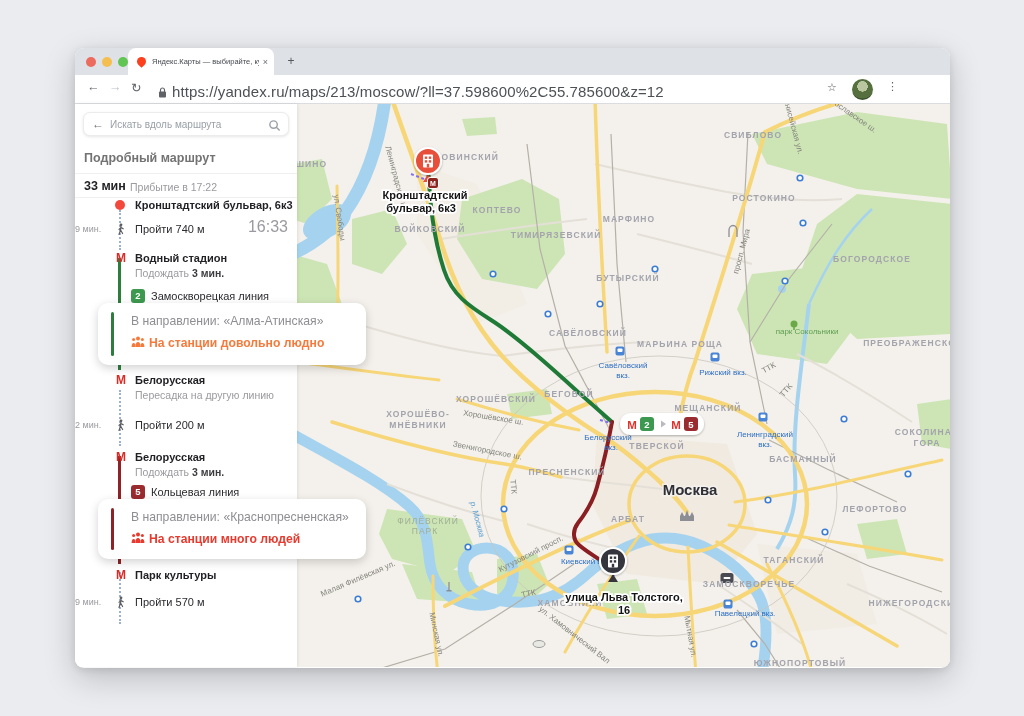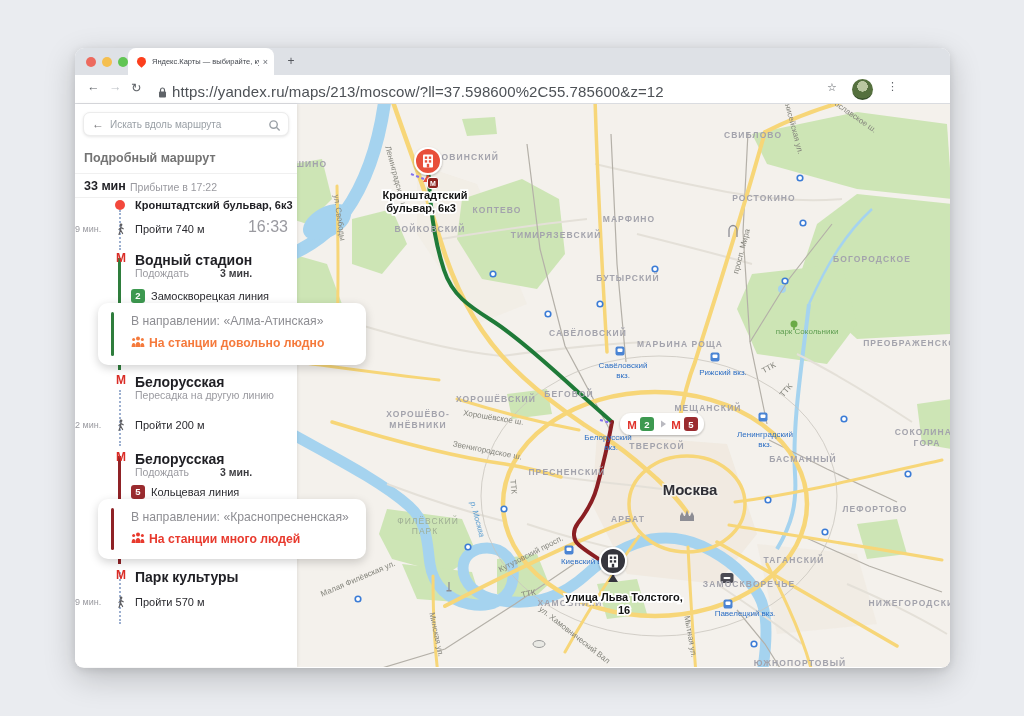--- a/index.html
+++ b/index.html
@@ -42,24 +42,24 @@
 
   .sb-title { position:absolute; left:9px; top:47px; font-size:12.5px; font-weight:bold; color:#737373; }
   .divider { position:absolute; left:0; width:222px; height:1px; background:#f0f0f0; }
   .sum-dur { position:absolute; left:9px; top:75px; font-size:12.5px; font-weight:bold; color:#1f1f24; }
   .sum-arr { position:absolute; left:55px; top:77px; font-size:10.5px; color:#9a9aa0;text-align:right; }
 
   .sb-row { position:absolute; left:0; width:222px; height:16px; }
   .pt-dot { position:absolute; left:40px; top:3px; width:10px; height:10px; border-radius:50%; }
   .dot-red { background:#f3483c; } .dot-black { background:#26262b; }
   .m-ic { position:absolute; left:38px; top:1px; width:16px; text-align:center; font-size:12px; font-weight:bold; color:#da2c26; }
-  .lbl { position:absolute; left:60px; top:2px; font-size:14px; font-weight:bold; color:#1f1f24; white-space:nowrap; }
+  .lbl { position:absolute; left:60px; top:2px; font-size:11px; font-weight:bold; color:#1f1f24; white-space:nowrap; }
   .time { position:absolute; right:9px; top:21px; font-size:16px; color:#9a9aa0; }
   .note { position:absolute; left:60px; top:0; font-size:10.5px; color:#9a9aa0; white-space:nowrap; }
-  .note b { color:#3c3c40; font-weight:bold;margin-left:28px; }
+  .note b { color:#3c3c40; font-weight:bold; }
   .dur { position:absolute; left:0; top:3px; width:34px; text-align:left; font-size:9px; color:#9a9aa0; }
   .walk-ic { position:absolute; left:41px; top:1px; }
   .act { position:absolute; left:60px; top:2px; font-size:11px; color:#2b2b30; }
   .line-badge { position:absolute; left:56px; top:0; width:14px; height:14px; border-radius:3px; color:#fff; font-size:9.5px; font-weight:bold; text-align:center; line-height:14px; }
   .b-green { background:#3d9950; } .b-maroon { background:#9a2b2f; }
   .line-lbl { position:absolute; left:76px; top:1px; font-size:11px; color:#2b2b30; }
 
   .tl { position:absolute; left:44px; width:2px; }
   .tl-dot { border-left:2px dotted #9db0d0; background:none; }
   .tl-green { background:#2e7d3c; width:3px; left:43px; }

